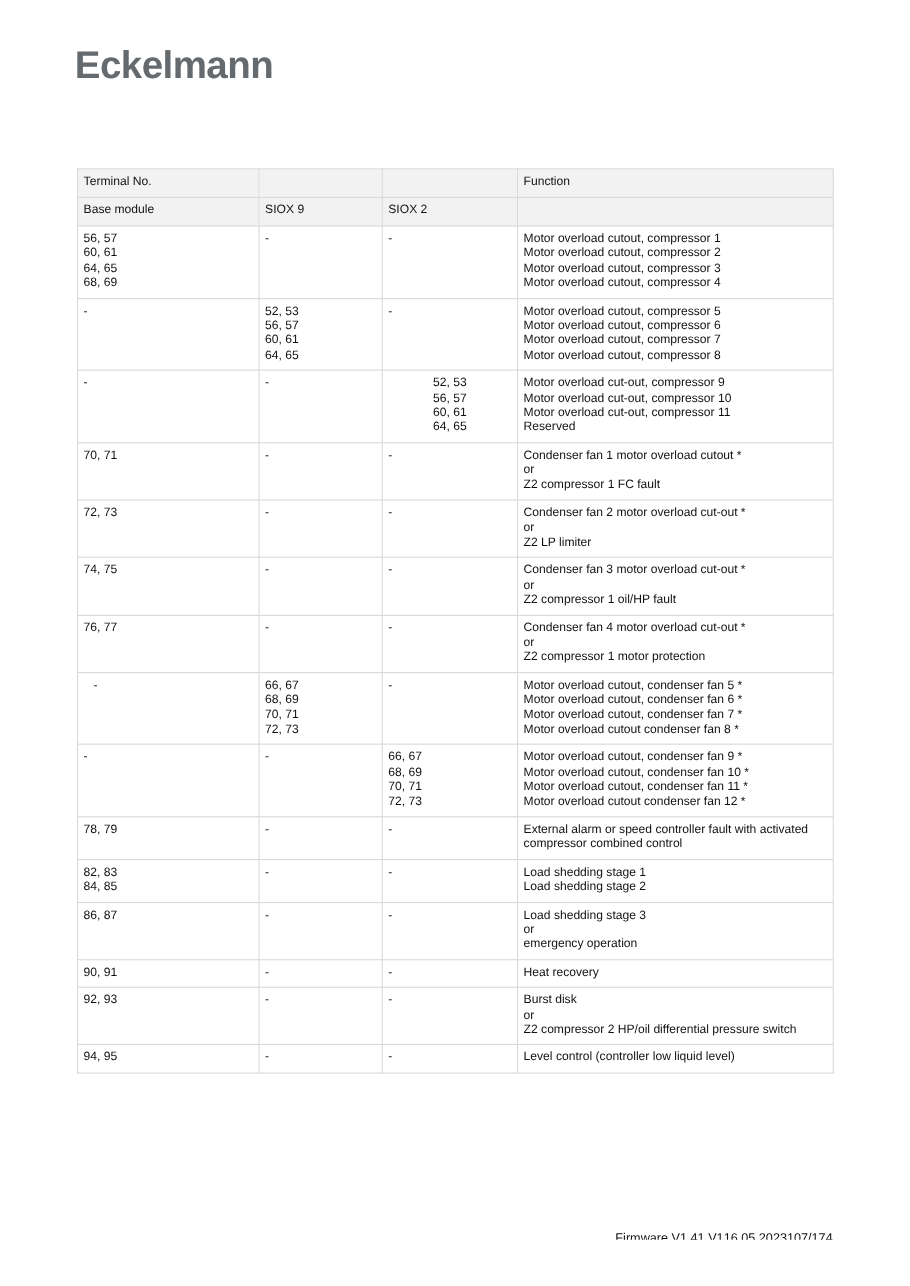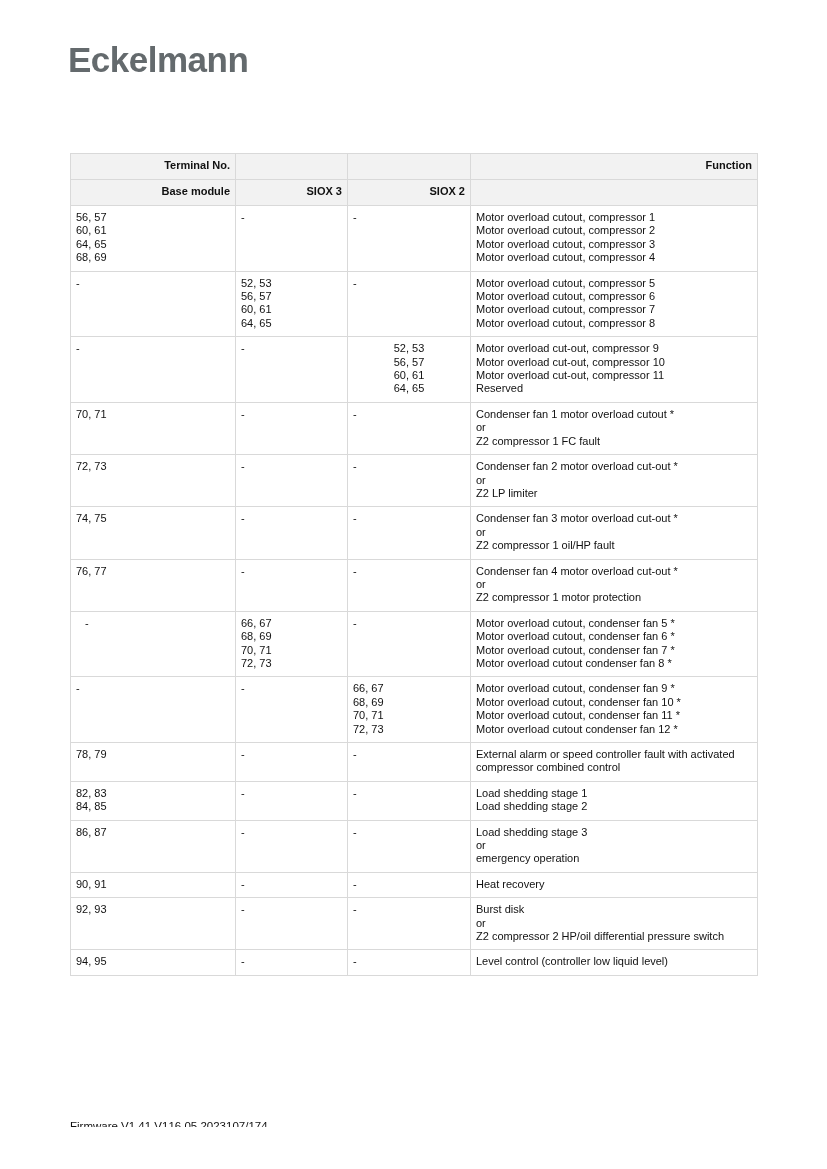--- a/index.html
+++ b/index.html
@@ -42,33 +42,32 @@
     font-size: 11px;
     line-height: 13.4px;
     vertical-align: top;
     text-align: left;
     padding: 5px 5px 6px 5px;
     white-space: pre-line;
     overflow: hidden;
   }
   .terminal-table th {
     background: #f2f2f2;
-    font-weight: 700;
+    font-weight: 400;
     height: 14px;
-    text-align: right;
   }
   .terminal-table td.al-center { text-align: center; }
   .terminal-table td.indent { padding-left: 14px; }
   .footer {
     position: absolute;
     left: 70px;
     top: 1120px;
     width: 687px;
     display: flex;
-    justify-content: flex-start;
+    justify-content: flex-end;
     font-size: 11.5px;
     color: #111111;
   }
 </style>
 </head>
 <body>
 
 <div class="page">
 
   <div class="logo">Eckelmann</div>
@@ -82,21 +81,21 @@
     </colgroup>
     <thead>
       <tr>
         <th>Terminal No.</th>
         <th></th>
         <th></th>
         <th>Function</th>
       </tr>
       <tr>
         <th>Base module</th>
-        <th>SIOX 3</th>
+        <th>SIOX 9</th>
         <th>SIOX 2</th>
         <th></th>
       </tr>
     </thead>
     <tbody>
       <tr>
         <td>56, 57
 60, 61
 64, 65
 68, 69</td>

